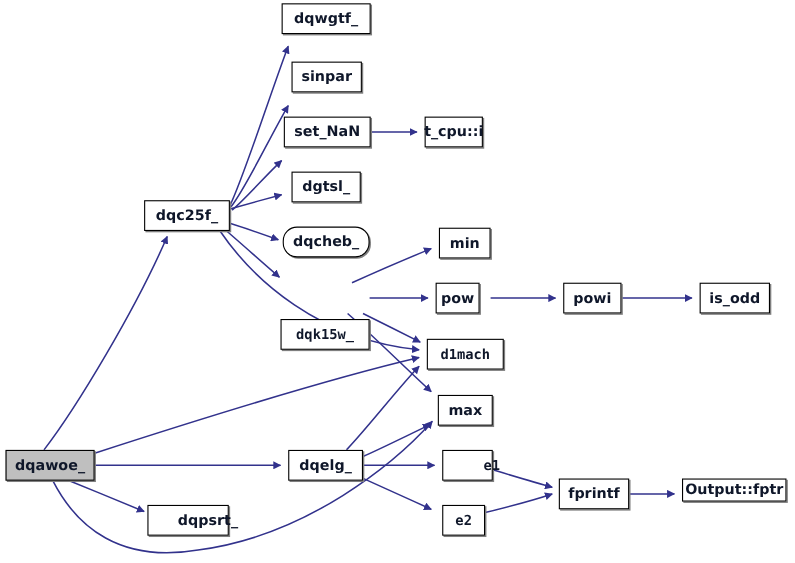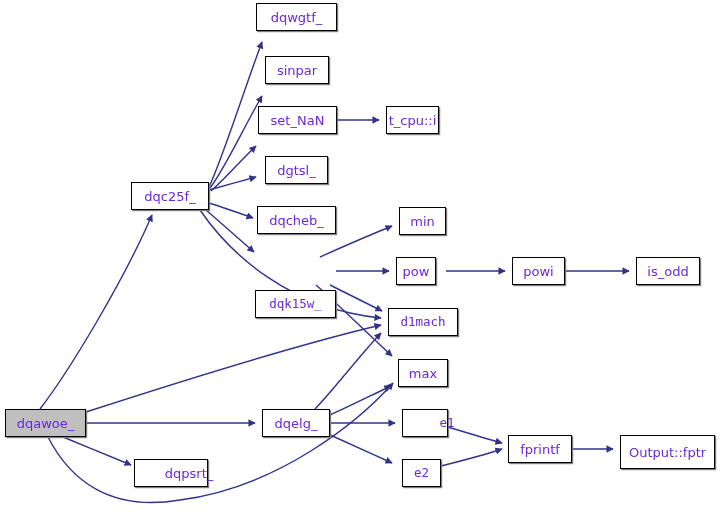--- a/index.html
+++ b/index.html
@@ -20,28 +20,29 @@
     left: 0;
     top: 0;
     width: 723px;
     height: 512px;
   }
   .node {
     position: absolute;
     box-sizing: border-box;
     border: 1px solid #000000;
     background: #ffffff;
-    color: #6d28d9;
+    color: #0f172a;
     display: flex;
     align-items: center;
     justify-content: center;
     font-size: 13px;
     line-height: 1;
     white-space: nowrap;
     box-shadow: 1.2px 1.2px 0 0 #7f7f7f;
+    font-weight: bold;
   }
   .node.current {
     background: #bfbfbf;
   }
   .node.mono {
     font-family: "DejaVu Sans Mono", monospace;
     font-size: 12.5px;
   }
 </style>
 </head>
@@ -94,21 +95,21 @@
       </div>
       <div class="node" style="left: 258px; top: 106px; width: 79px; height: 28px;">
         <span>set_NaN</span>
       </div>
       <div class="node" style="left: 386px; top: 106px; width: 53px; height: 28px;">
         <span>t_cpu::i</span>
       </div>
       <div class="node" style="left: 265px; top: 156px; width: 63px; height: 28px;">
         <span>dgtsl_</span>
       </div>
-      <div class="node" style="left: 257px; top: 206px; width: 79px; height: 28px;">
+      <div class="node" style="left: 257px; top: 206px; width: 79px; height: 28px; border-radius: 13px;">
         <span>dqcheb_</span>
       </div>
       <div class="node" style="left: 131px; top: 182px; width: 78px; height: 28px;">
         <span>dqc25f_</span>
       </div>
       <div class="node" style="left: 399px; top: 207px; width: 47px; height: 28px;">
         <span>min</span>
       </div>
       <div class="node mono" style="left: 255px; top: 257px; width: 81px; height: 28px; margin-top: 33px;">
         <span>dqk15w_</span>
@@ -133,21 +134,21 @@
       </div>
       <div class="node" style="left: 262px; top: 409px; width: 68px; height: 28px;">
         <span>dqelg_</span>
       </div>
       <div class="node mono" style="left: 402px; top: 409px; width: 39px; height: 28px; padding-left: 44px;">
         <span>e1</span>
       </div>
       <div class="node" style="left: 508px; top: 435px; width: 64px; height: 28px;">
         <span>fprintf</span>
       </div>
-      <div class="node" style="left: 620px; top: 435px; width: 95px; height: 34px;">
+      <div class="node" style="left: 620px; top: 435px; width: 95px; height: 21px;">
         <span>Output::fptr</span>
       </div>
       <div class="node" style="left: 134px; top: 459px; width: 74px; height: 28px; padding-left: 36px;">
         <span>dqpsrt_</span>
       </div>
       <div class="node mono" style="left: 402px; top: 459px; width: 39px; height: 28px;">
         <span>e2</span>
       </div>
     </div>
 

